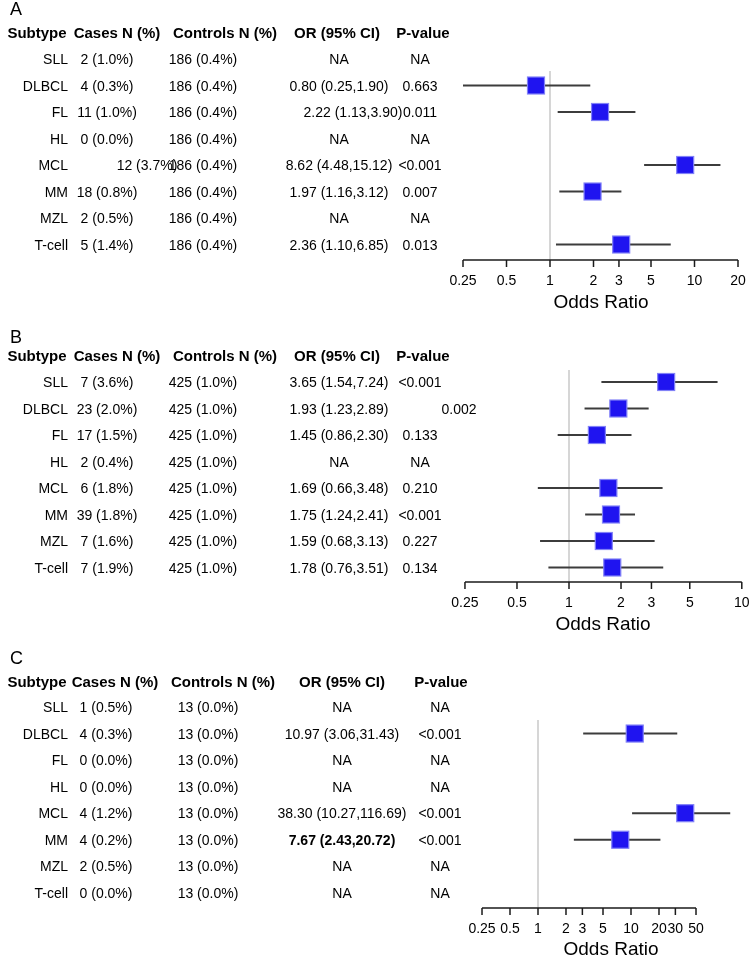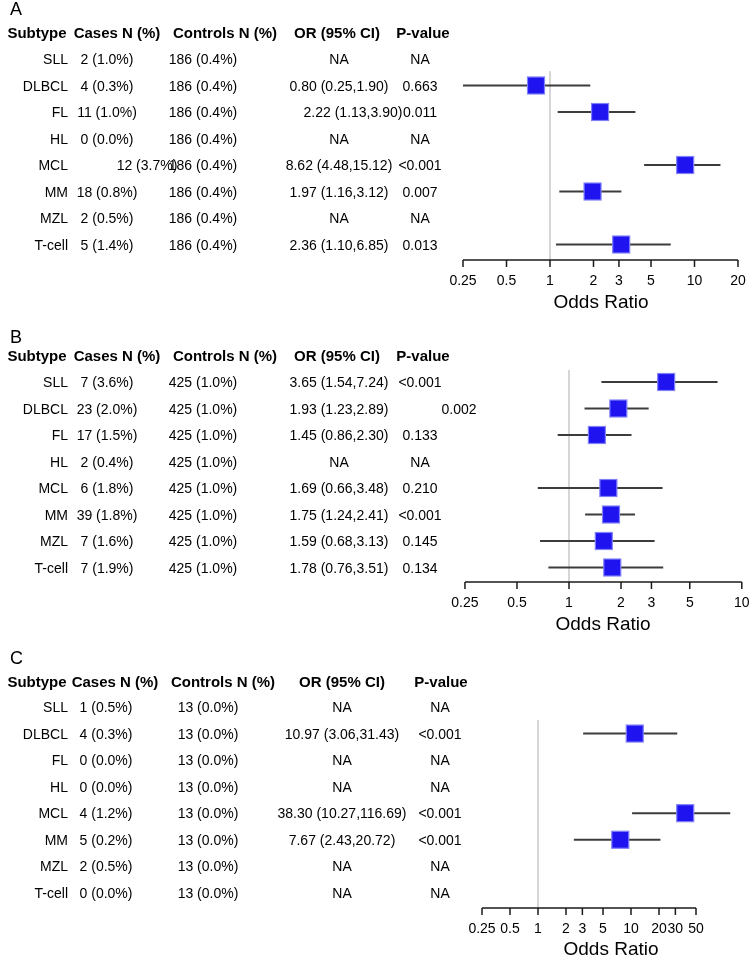--- a/index.html
+++ b/index.html
@@ -130,21 +130,21 @@
       <div class="t  center" style="left: 420px; top: 149px;">0.210</div>
       <div class="t  right" style="left: 68px; top: 175.5px;">MM</div>
       <div class="t  center" style="left: 107px; top: 175.5px;">39 (1.8%)</div>
       <div class="t  center" style="left: 203px; top: 175.5px;">425 (1.0%)</div>
       <div class="t  center" style="left: 339px; top: 175.5px;">1.75 (1.24,2.41)</div>
       <div class="t  center" style="left: 420px; top: 175.5px;">&lt;0.001</div>
       <div class="t  right" style="left: 68px; top: 202px;">MZL</div>
       <div class="t  center" style="left: 107px; top: 202px;">7 (1.6%)</div>
       <div class="t  center" style="left: 203px; top: 202px;">425 (1.0%)</div>
       <div class="t  center" style="left: 339px; top: 202px;">1.59 (0.68,3.13)</div>
-      <div class="t  center" style="left: 420px; top: 202px;">0.145</div>
+      <div class="t  center" style="left: 420px; top: 202px;">0.227</div>
       <div class="t  right" style="left: 68px; top: 228.5px;">T-cell</div>
       <div class="t  center" style="left: 107px; top: 228.5px;">7 (1.9%)</div>
       <div class="t  center" style="left: 203px; top: 228.5px;">425 (1.0%)</div>
       <div class="t  center" style="left: 339px; top: 228.5px;">1.78 (0.76,3.51)</div>
       <div class="t  center" style="left: 420px; top: 228.5px;">0.134</div>
       <svg class="plot" width="750" height="320" viewBox="0 0 750 320">
         <line x1="569" x2="569" y1="40" y2="252" stroke="#c9c9c9" stroke-width="1.5"></line>
         <line x1="601.4035805605408" x2="717.562824238867" y1="52" y2="52" stroke="#3c3c3c" stroke-width="2"></line>
         <rect x="657.6642069780788" y="43.5" width="17" height="17" fill="#1f14f0" stroke="#8181f7" stroke-width="1.2"></rect>
         <line x1="584.535603256728" x2="648.6431472283315" y1="78.5" y2="78.5" stroke="#3c3c3c" stroke-width="2"></line>
@@ -203,23 +203,23 @@
       <div class="t  center" style="left: 106px; top: 127.65px;">0 (0.0%)</div>
       <div class="t  center" style="left: 208px; top: 127.65px;">13 (0.0%)</div>
       <div class="t  center" style="left: 342px; top: 127.65px;">NA</div>
       <div class="t  center" style="left: 440px; top: 127.65px;">NA</div>
       <div class="t  right" style="left: 68px; top: 154.2px;">MCL</div>
       <div class="t  center" style="left: 106px; top: 154.2px;">4 (1.2%)</div>
       <div class="t  center" style="left: 208px; top: 154.2px;">13 (0.0%)</div>
       <div class="t  center" style="left: 342px; top: 154.2px;">38.30 (10.27,116.69)</div>
       <div class="t  center" style="left: 440px; top: 154.2px;">&lt;0.001</div>
       <div class="t  right" style="left: 68px; top: 180.75px;">MM</div>
-      <div class="t  center" style="left: 106px; top: 180.75px;">5 (0.2%)</div>
+      <div class="t  center" style="left: 106px; top: 180.75px;">4 (0.2%)</div>
       <div class="t  center" style="left: 208px; top: 180.75px;">13 (0.0%)</div>
-      <div class="t  center" style="left: 342px; top: 180.75px;">7.67 (2.43,20.72)</div>
+      <div class="t  center" style="left: 342px; top: 180.75px; font-weight: bold;">7.67 (2.43,20.72)</div>
       <div class="t  center" style="left: 440px; top: 180.75px;">&lt;0.001</div>
       <div class="t  right" style="left: 68px; top: 207.3px;">MZL</div>
       <div class="t  center" style="left: 106px; top: 207.3px;">2 (0.5%)</div>
       <div class="t  center" style="left: 208px; top: 207.3px;">13 (0.0%)</div>
       <div class="t  center" style="left: 342px; top: 207.3px;">NA</div>
       <div class="t  center" style="left: 440px; top: 207.3px;">NA</div>
       <div class="t  right" style="left: 68px; top: 233.85px;">T-cell</div>
       <div class="t  center" style="left: 106px; top: 233.85px;">0 (0.0%)</div>
       <div class="t  center" style="left: 208px; top: 233.85px;">13 (0.0%)</div>
       <div class="t  center" style="left: 342px; top: 233.85px;">NA</div>

